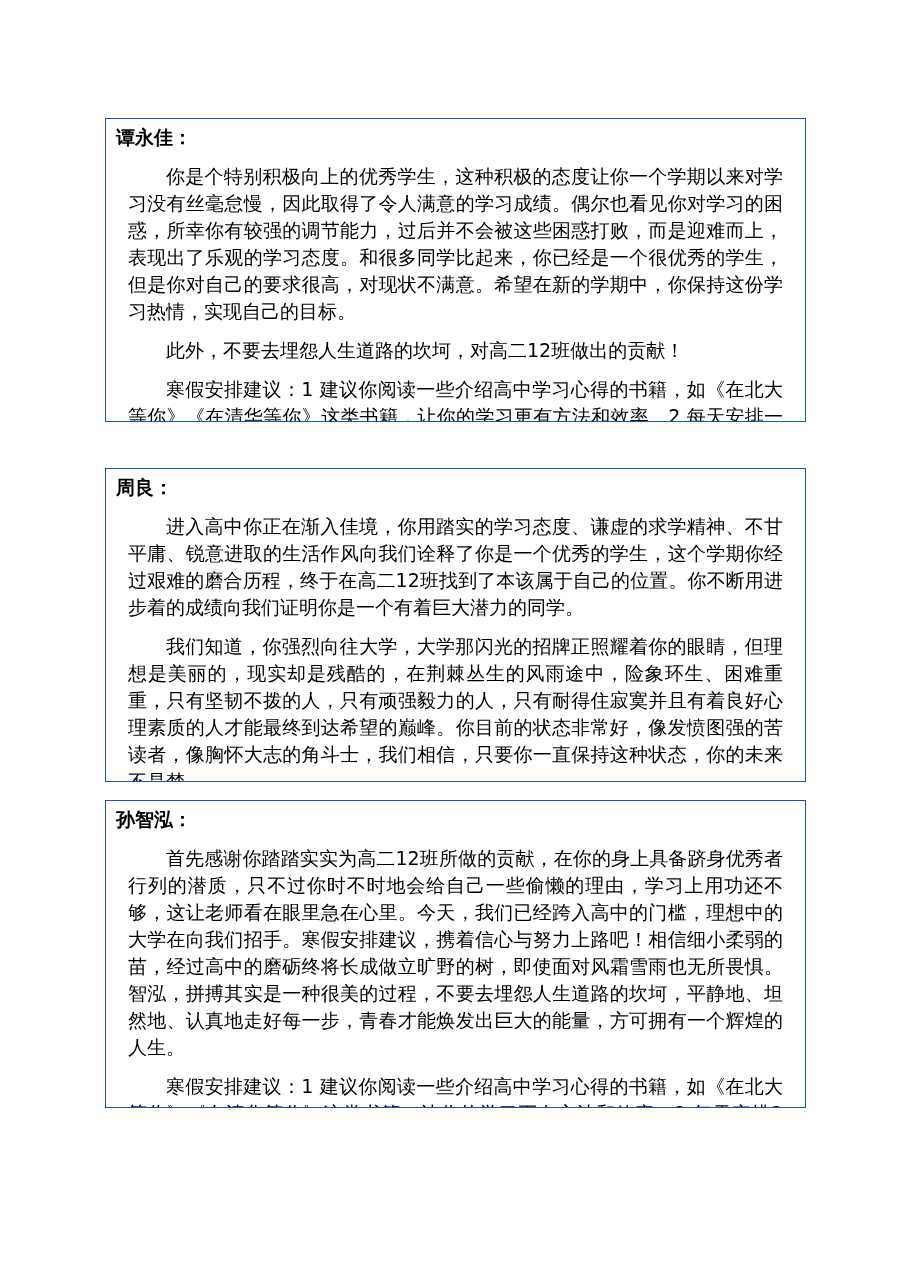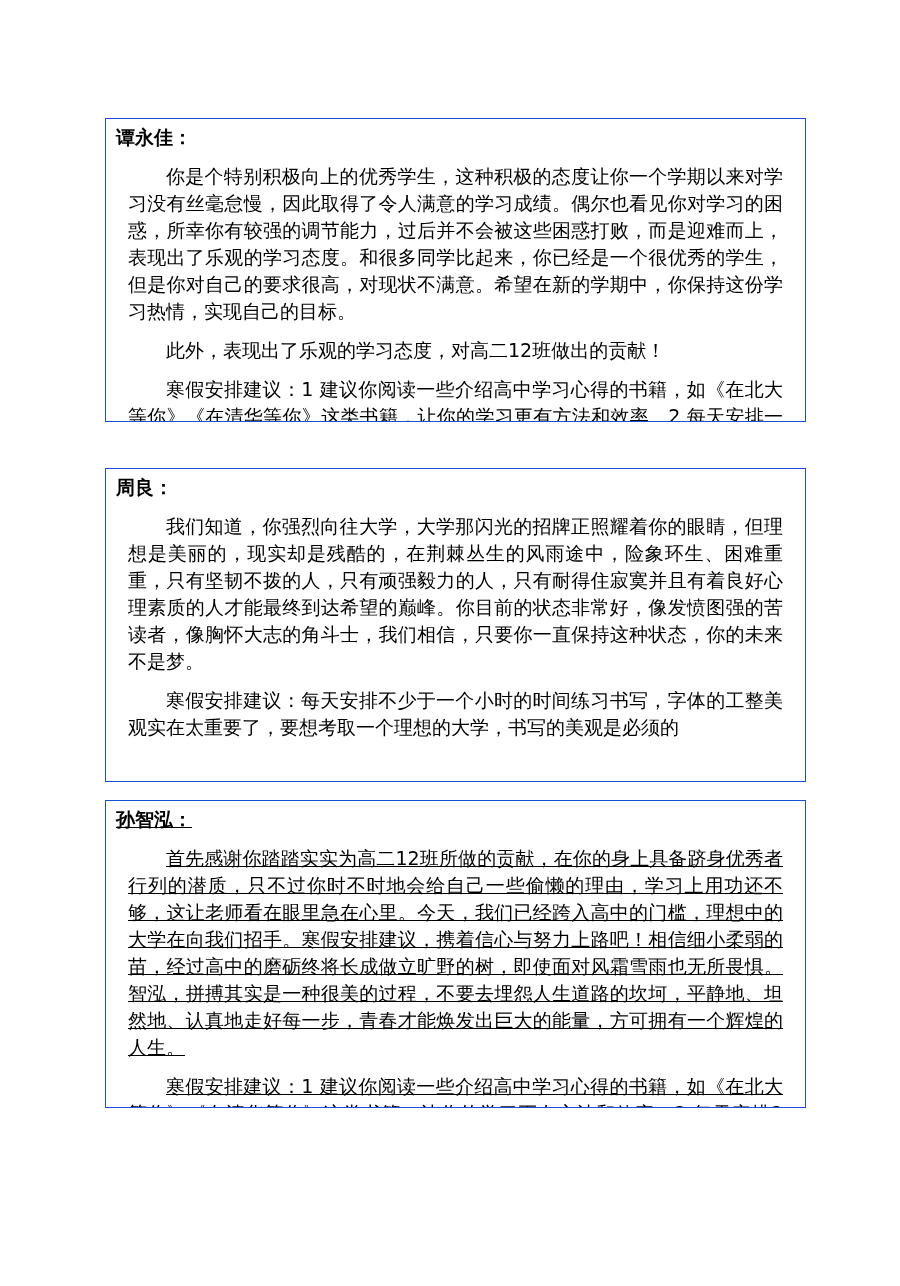--- a/index.html
+++ b/index.html
@@ -21,21 +21,21 @@
     border: 1px solid #1d4ed8;
     padding: 5px 10px 8px 10px;
     font-size: 19px;
     line-height: 27px;
     text-align: justify;
     text-justify: inter-ideograph;
     overflow: hidden;
   }
   #letter-1 { margin-top: 118px; height: 304px; }
   #letter-2 { margin-top: 46px;  height: 314px; }
-  #letter-3 { margin-top: 18px;  height: 308px; text-decoration: underline; }
+  #letter-3 { margin-top: 18px;  height: 308px; }
   .recipient {
     margin: 0;
     font-weight: bold;
   }
   .para {
     margin: 12px;
     text-indent: 2em;
   }
   .signature {
     margin: 0;
@@ -43,27 +43,28 @@
     padding-right: 95px;
     font-weight: bold;
   }
 </style>
 </head>
 <body>
 
 <section class="letter" id="letter-1">
   <div class="recipient">谭永佳：</div>
   <p class="para">你是个特别积极向上的优秀学生，这种积极的态度让你一个学期以来对学习没有丝毫怠慢，因此取得了令人满意的学习成绩。偶尔也看见你对学习的困惑，所幸你有较强的调节能力，过后并不会被这些困惑打败，而是迎难而上，表现出了乐观的学习态度。和很多同学比起来，你已经是一个很优秀的学生，但是你对自己的要求很高，对现状不满意。希望在新的学期中，你保持这份学习热情，实现自己的目标。</p>
-  <p class="para">此外，表现出了乐观的学习态度，对高二12班做出的贡献！</p>
+  <p class="para">此外，不要去埋怨人生道路的坎坷，对高二12班做出的贡献！</p>
   <p class="para">寒假安排建议：1 建议你阅读一些介绍高中学习心得的书籍，如《在北大等你》《在清华等你》这类书籍，让你的学习更有方法和效率。2 每天安排一定的时间阅读文学类书籍并认真做好读书笔记，“腹有诗书气自华”，良好的文学修养会让你终身受益。</p>
 
 </section>
 
 <section class="letter" id="letter-2">
   <div class="recipient">周良：</div>
+  <p class="para">进入高中你正在渐入佳境，你用踏实的学习态度、谦虚的求学精神、不甘平庸、锐意进取的生活作风向我们诠释了你是一个优秀的学生，这个学期你经过艰难的磨合历程，终于在高二12班找到了本该属于自己的位置。你不断用进步着的成绩向我们证明你是一个有着巨大潜力的同学。</p>
   <p class="para">我们知道，你强烈向往大学，大学那闪光的招牌正照耀着你的眼睛，但理想是美丽的，现实却是残酷的，在荆棘丛生的风雨途中，险象环生、困难重重，只有坚韧不拨的人，只有顽强毅力的人，只有耐得住寂寞并且有着良好心理素质的人才能最终到达希望的巅峰。你目前的状态非常好，像发愤图强的苦读者，像胸怀大志的角斗士，我们相信，只要你一直保持这种状态，你的未来不是梦。</p>
   <p class="para">寒假安排建议：每天安排不少于一个小时的时间练习书写，字体的工整美观实在太重要了，要想考取一个理想的大学，书写的美观是必须的</p>
 
 </section>
 
 <section class="letter" id="letter-3">
   <div class="recipient">孙智泓：</div>
   <p class="para">首先感谢你踏踏实实为高二12班所做的贡献，在你的身上具备跻身优秀者行列的潜质，只不过你时不时地会给自己一些偷懒的理由，学习上用功还不够，这让老师看在眼里急在心里。今天，我们已经跨入高中的门槛，理想中的大学在向我们招手。寒假安排建议，携着信心与努力上路吧！相信细小柔弱的苗，经过高中的磨砺终将长成做立旷野的树，即使面对风霜雪雨也无所畏惧。智泓，拼搏其实是一种很美的过程，不要去埋怨人生道路的坎坷，平静地、坦然地、认真地走好每一步，青春才能焕发出巨大的能量，方可拥有一个辉煌的人生。</p>
   <p class="para">寒假安排建议：1 建议你阅读一些介绍高中学习心得的书籍，如《在北大等你》《在清华等你》这类书籍，让你的学习更有方法和效率。2 每天安排2——5个小时学习，可以阅读课外文学类书籍，提高自己的学问修养。</p>
   <div class="signature">班主任：</div>

